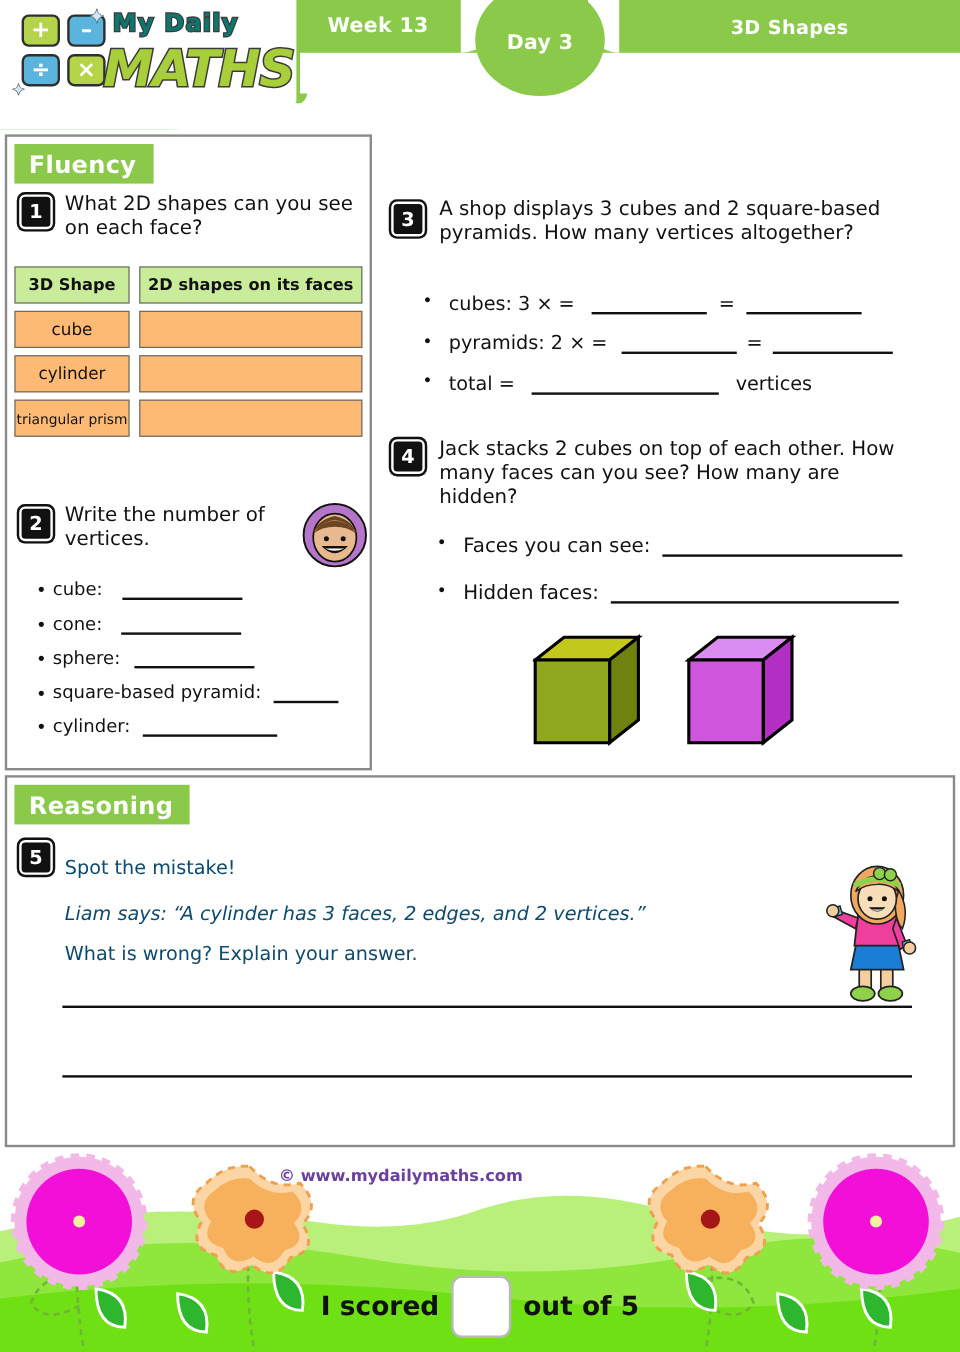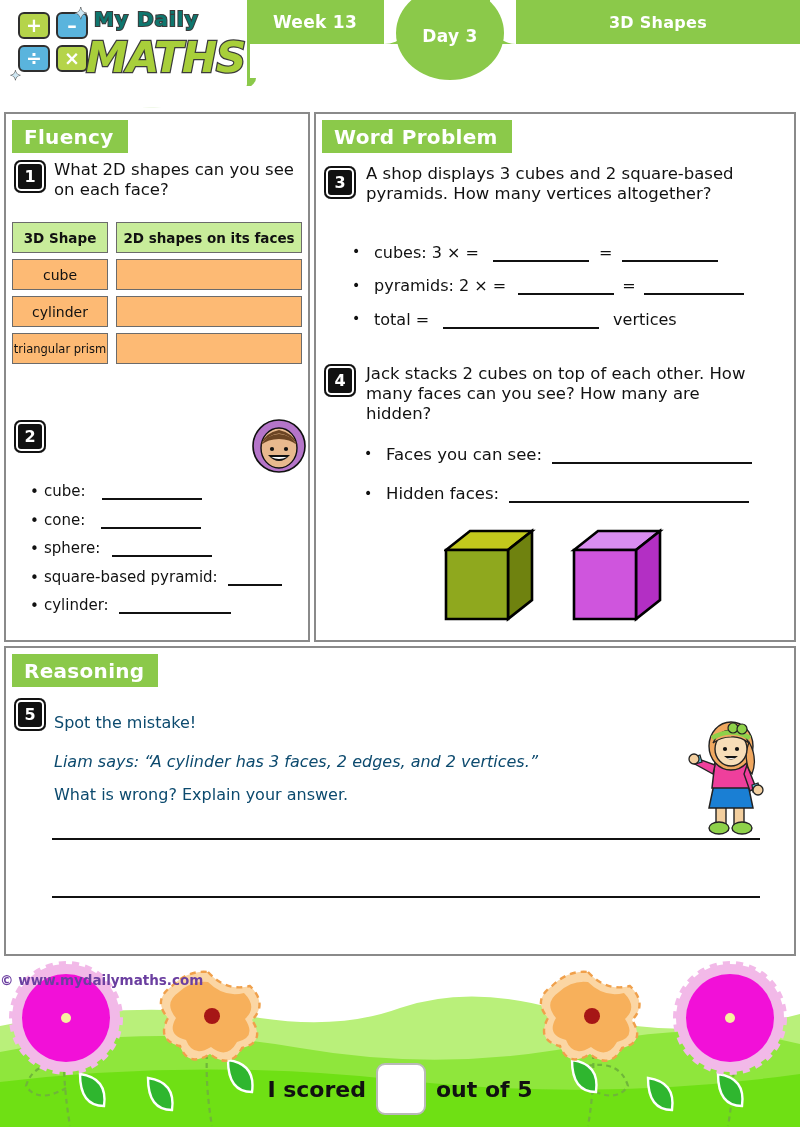--- a/index.html
+++ b/index.html
@@ -148,21 +148,21 @@
   .rs-line {
     position: absolute; height: 0; border-bottom: 2.4px solid #111111;
   }
   .rs-text { position: absolute; font-size: 16px; color: #0c4a6e; margin-top: 8px; }
   .rs-italic { font-style: italic; }
   .girl { position: absolute; left: 688px; top: 718px; width: 86px; height: 118px; }
 
   
   .footer { position: absolute; left: 0; top: 956px; width: 800px; height: 171px; overflow: hidden; }
   .copy {
-    position: absolute; left: 0; top: 16px; width: 668px; 
+    position: absolute; left: 0; top: 16px; width: 668px; text-align: center;
     color: #6b3fa0; font-size: 13.5px; font-weight: bold; z-index: 6;
   }
   .scorewrap {
     position: absolute; left: 0; top: 1063px; width: 800px;
     display: flex; align-items: center; justify-content: center; z-index: 9;
   }
   .score-txt { font-size: 22px; font-weight: bold; color: #111111; }
   .score-box {
     width: 50px; height: 52px; background: #ffffff; border: 2px solid #b9b9b9;
     border-radius: 9px; margin: 0 10px;
@@ -220,20 +220,21 @@
       <div class="cell c1">cylinder</div>
       <div class="cell c2"></div>
     </div>
     <div class="tbl-row">
       <div class="cell c1 cell-small">triangular prism</div>
       <div class="cell c2"></div>
     </div>
   </div>
 
   <div class="qnum" style="left:14px; top:420px;">2</div>
+  <div class="qtext" style="left:54px; top:419px; width:190px;">Write the number of vertices.</div>
 
   <div class="avatar">
     <svg width="58" height="58" viewBox="0 0 58 58">
       <ellipse cx="29" cy="29" rx="26" ry="26" fill="#b575c9" stroke="#111" stroke-width="1.6"></ellipse>
       <ellipse cx="29" cy="31" rx="18" ry="20" fill="#e8b98e" stroke="#111" stroke-width="1.4"></ellipse>
       <path d="M11 27 Q29 6 47 27 Q43 16 29 13 Q15 16 11 27 Z" fill="#6b4423"></path>
       <path d="M11 28 Q18 17 29 17 Q40 17 47 28 Q40 22 29 22 Q18 22 11 28 Z" fill="#6b4423"></path>
       <circle cx="22" cy="32" r="2.1" fill="#111"></circle>
       <circle cx="36" cy="32" r="2.1" fill="#111"></circle>
       <path d="M18 38 Q29 50 40 38 Z" fill="#111"></path>
@@ -262,23 +263,20 @@
       <span class="lbl">square-based pyramid:</span>
       <span class="blank" style="width:54px; margin-left:10px;"></span>
     </div>
     <div class="q2item">
       <span class="bullet">•</span>
       <span class="lbl">cylinder:</span>
       <span class="blank" style="width:112px; margin-left:10px;"></span>
     </div>
   </div>
 
-  <div class="panel panel-word">
-    <div class="sec-head">Word Problem</div>
-  </div>
 
   <div class="qnum" style="left:324px; top:166px;">3</div>
   <div class="qtext" style="left:366px; top:164px; width:418px;">A shop displays 3 cubes and 2 square-based pyramids. How many vertices altogether?</div>
 
   <div class="wp-list">
     <div class="wp-item">
       <span class="bullet">•</span>
       <span>cubes: 3 × =</span>
       <span class="blank" style="width:96px; margin-left:14px;"></span>
       <span style="margin-left:10px;">=</span>

